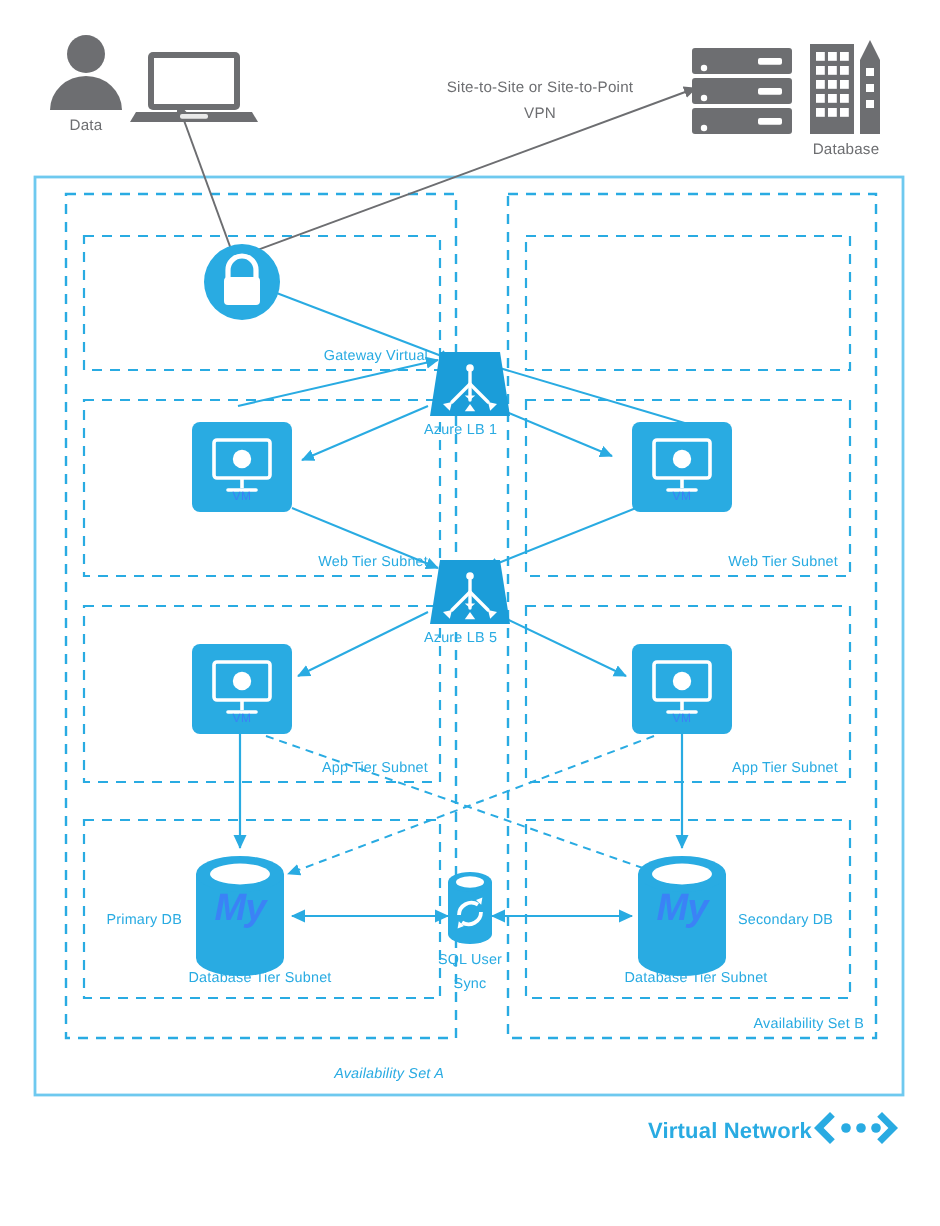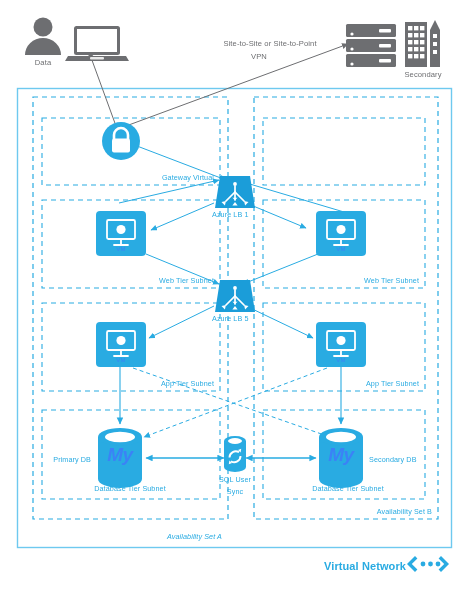--- a/index.html
+++ b/index.html
@@ -220,22 +220,22 @@
     <path d="M415 556 l-8 8 l8 8 l2.4 -2.4 l-5.6 -5.6 l5.6 -5.6 z"></path>
     <path d="M441 556 l8 8 l-8 8 l-2.4 -2.4 l5.6 -5.6 l-5.6 -5.6 z"></path>
     <circle cx="423" cy="564" r="2.4"></circle>
     <circle cx="430.5" cy="564" r="2.4"></circle>
     <circle cx="438" cy="564" r="2.4"></circle>
   </g>
 </svg>
 
 <div class="lbl grey c" style="left:43px;top:58px;">Data</div>
 <div class="lbl grey c" style="left:270px;top:39px;">Site-to-Site or Site-to-Point</div>
-<div class="lbl grey c" style="left:259px;top:52px;">VPN</div>
-<div class="lbl grey c" style="left:423px;top:70px;">Secondary</div>
+<div class="lbl grey c" style="left:270px;top:52px;">VPN</div>
+<div class="lbl grey c" style="left:423px;top:70px;">Database</div>
 
 <div class="lbl r" style="left:214px;top:173px;">Gateway Virtual</div>
 <div class="lbl r" style="left:214px;top:276px;">Web Tier Subnet</div>
 <div class="lbl r" style="left:214px;top:379px;">App Tier Subnet</div>
 <div class="lbl c" style="left:130px;top:484px;">Database Tier Subnet</div>
 
 <div class="lbl r" style="left:419px;top:276px;">Web Tier Subnet</div>
 <div class="lbl r" style="left:419px;top:379px;">App Tier Subnet</div>
 <div class="lbl c" style="left:348px;top:484px;">Database Tier Subnet</div>
 

